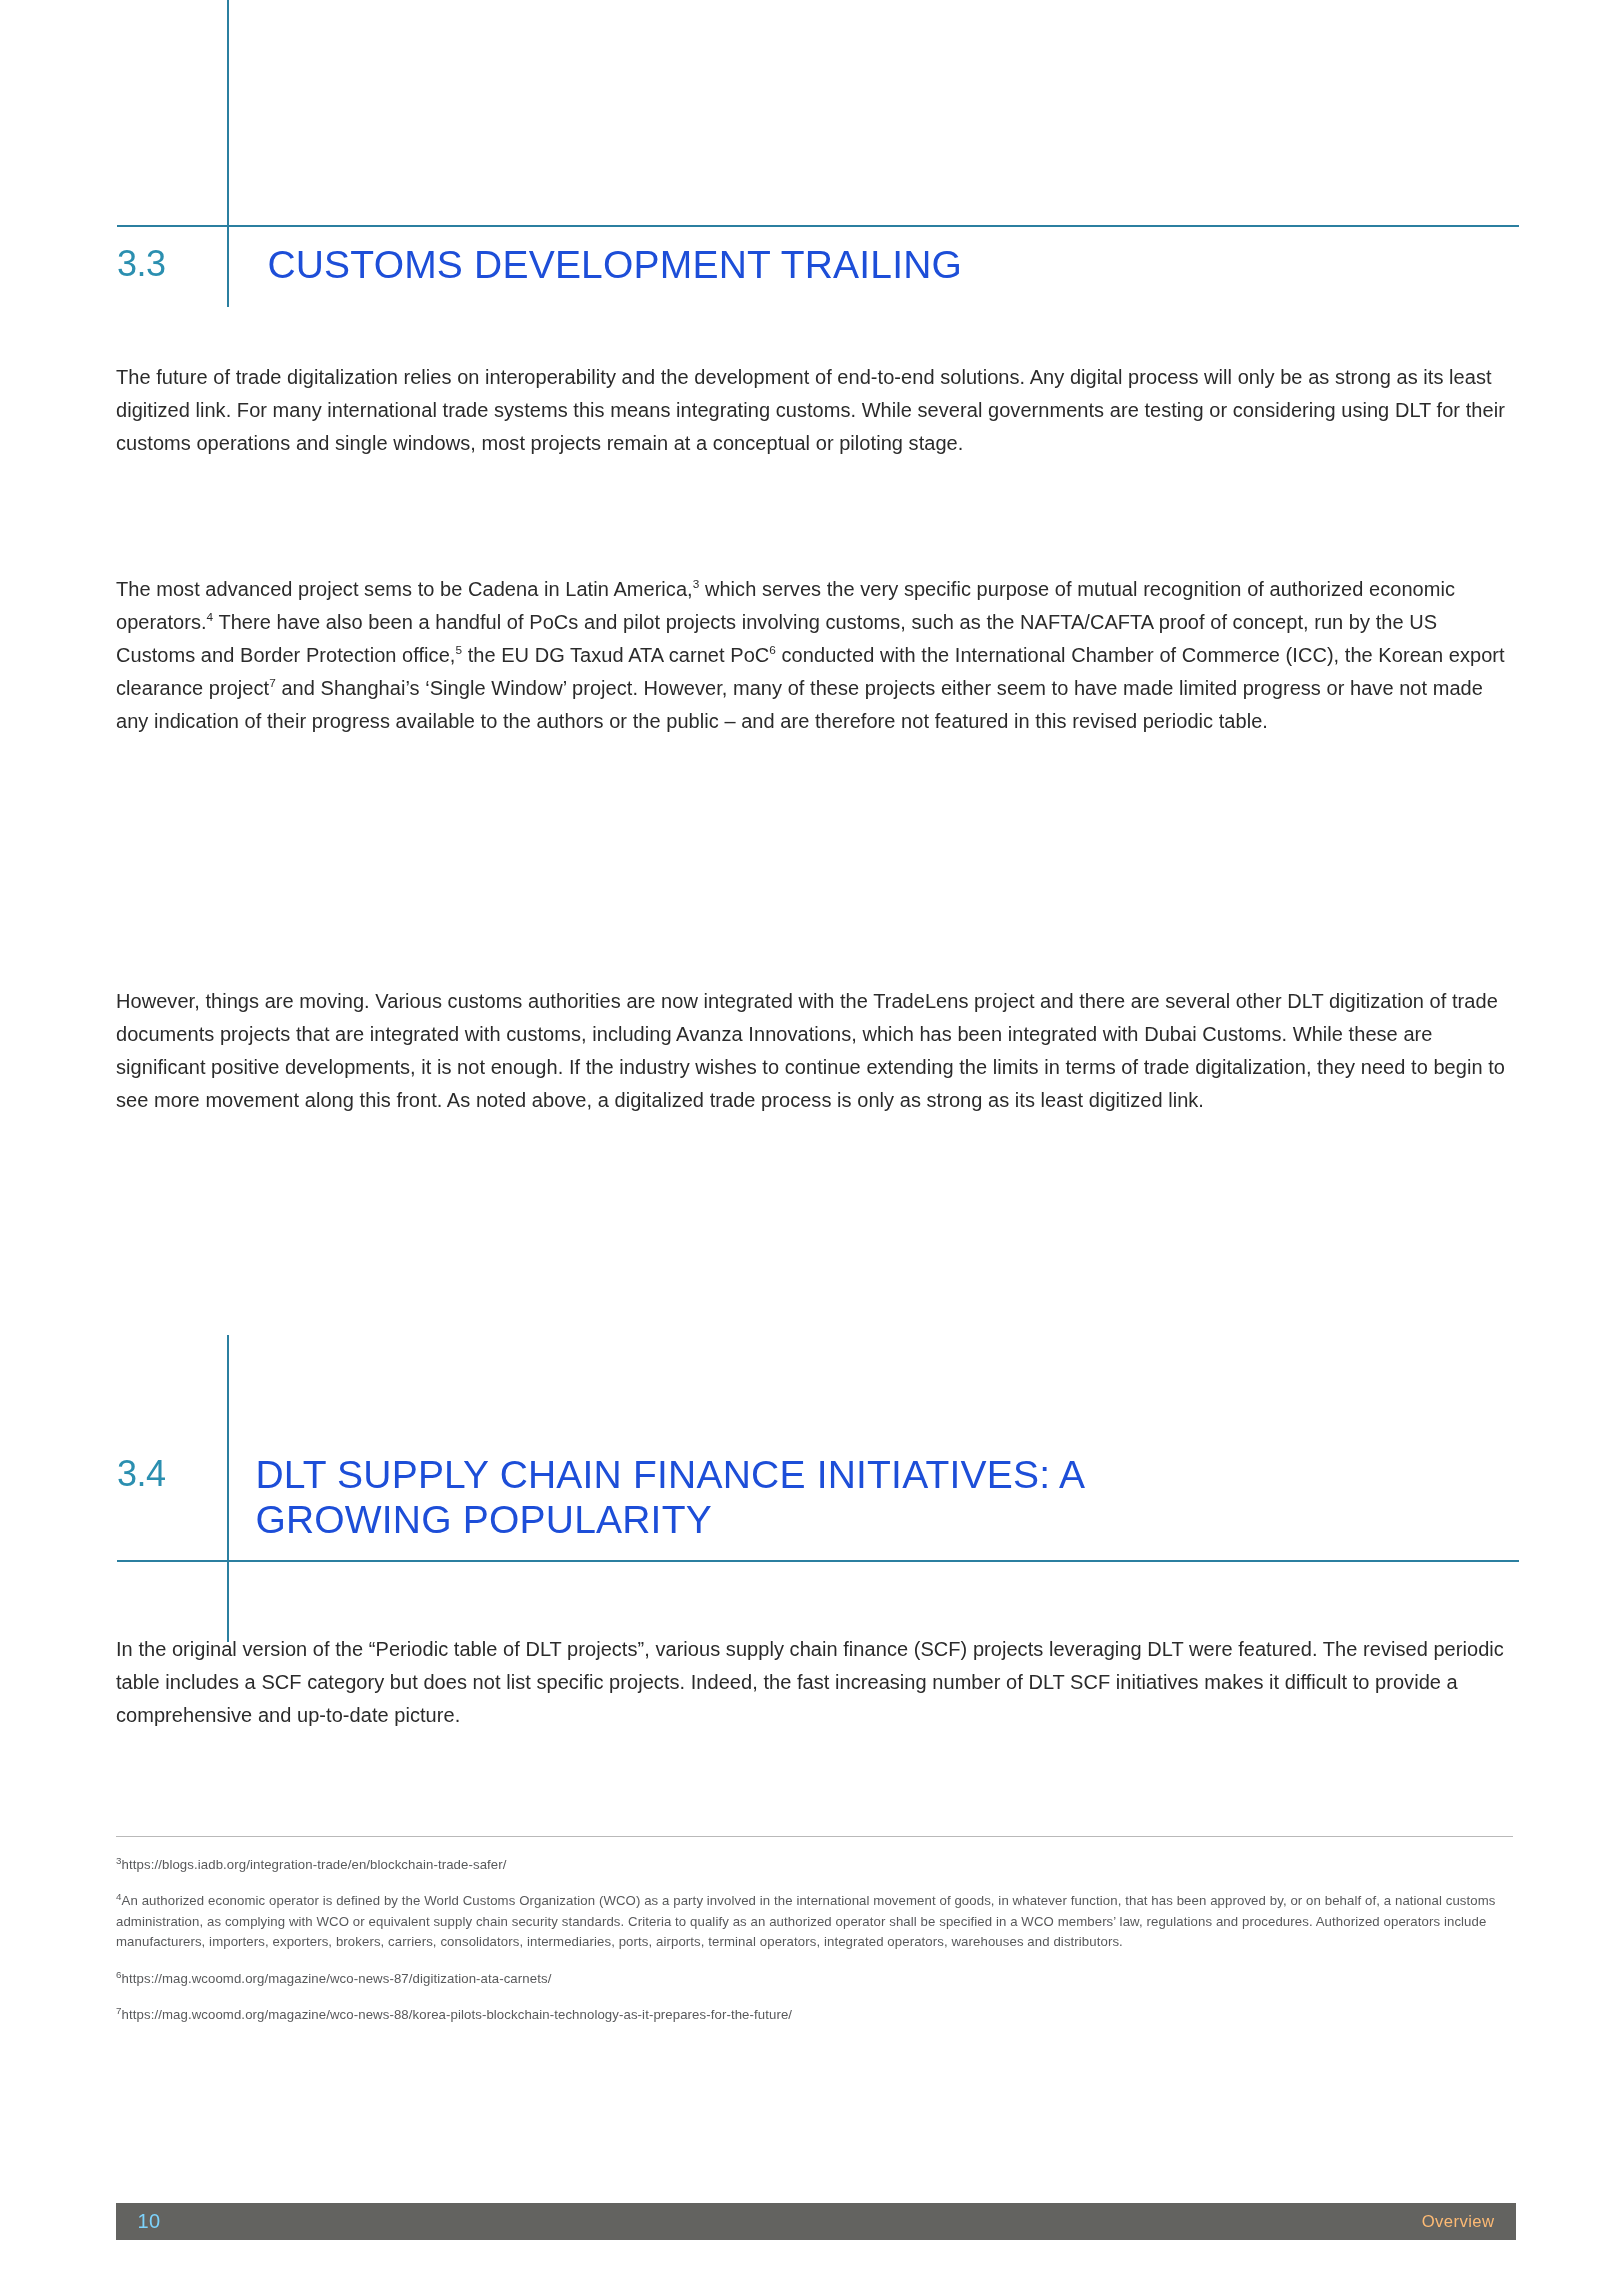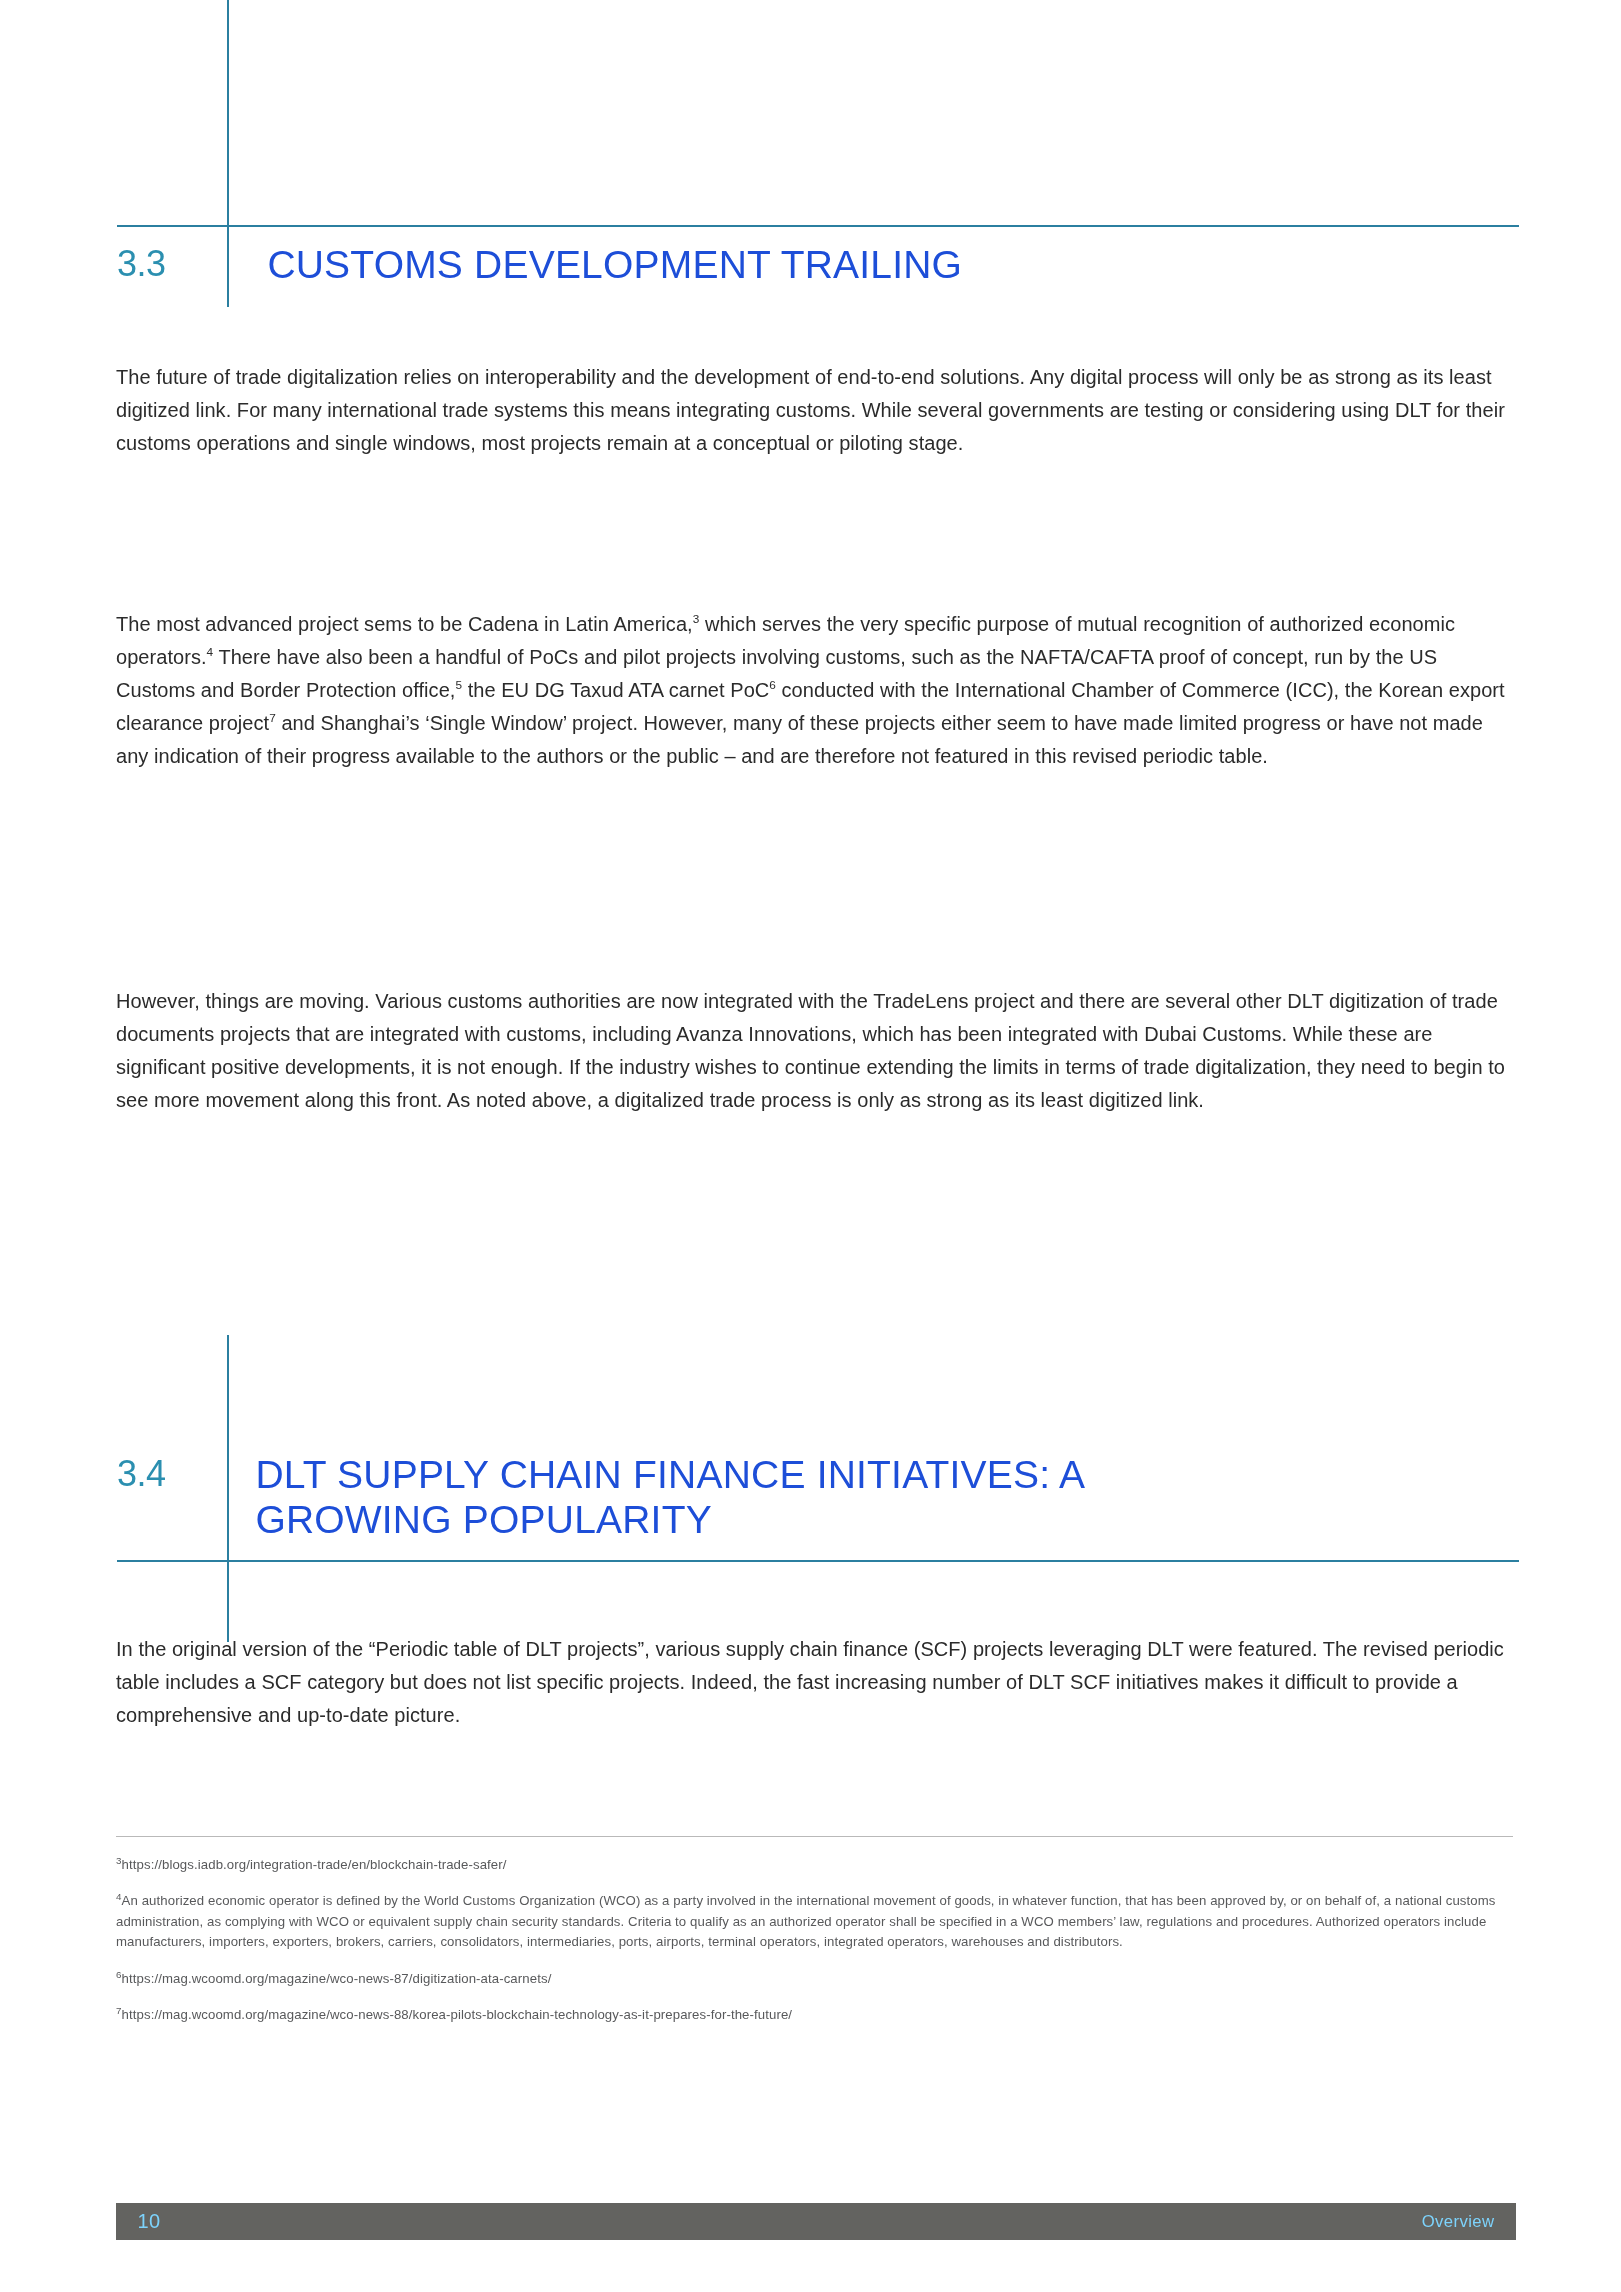--- a/index.html
+++ b/index.html
@@ -94,21 +94,21 @@
     position: absolute;
     left: 116px;
     width: 1397px;
     font-size: 20px;
     line-height: 33px;
     color: #2b2b2b;
     letter-spacing: 0.05px;
     text-align: left;
   }
   #para-1 { top: 341px; }
-  #para-2 { top: 588px; }
+  #para-2 { top: 553px; }
   #para-3 { top: 965px; }
   #para-4 { top: 1590px; margin-top: 43px; }
 
   sup.fn {
     font-size: 11.8px;
     vertical-align: super;
     line-height: 0;
   }
 
   
@@ -154,21 +154,21 @@
     box-sizing: border-box;
     padding: 0 21.6px;
   }
   #footer-page-number {
     color: #7dd3fc;
     font-size: 20px;
     font-weight: 400;
     letter-spacing: 0.3px;
   }
   #footer-section-label {
-    color: #7dd3fc;
+    color: #fdba74;
     font-size: 16.7px;
     font-weight: 400;
     letter-spacing: 0.4px;
   }
 </style>
 </head>
 <body>
 
 <div class="page">
 

